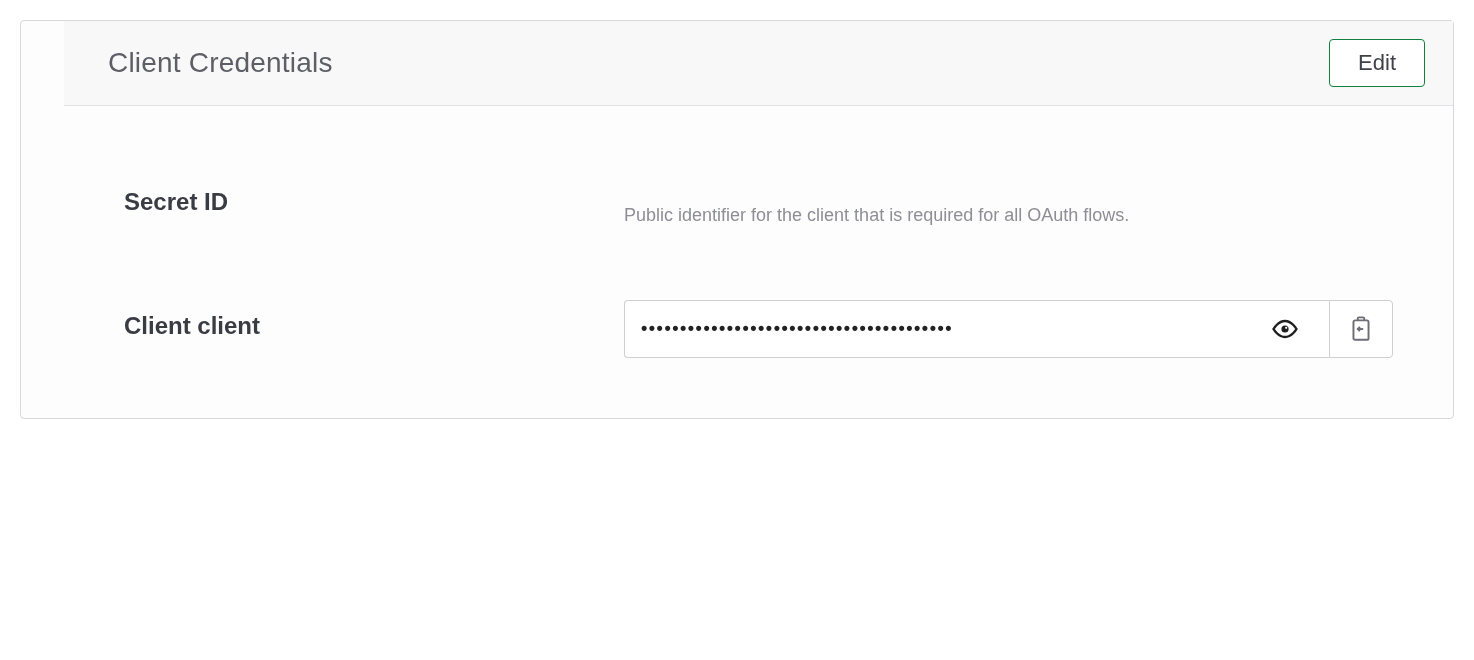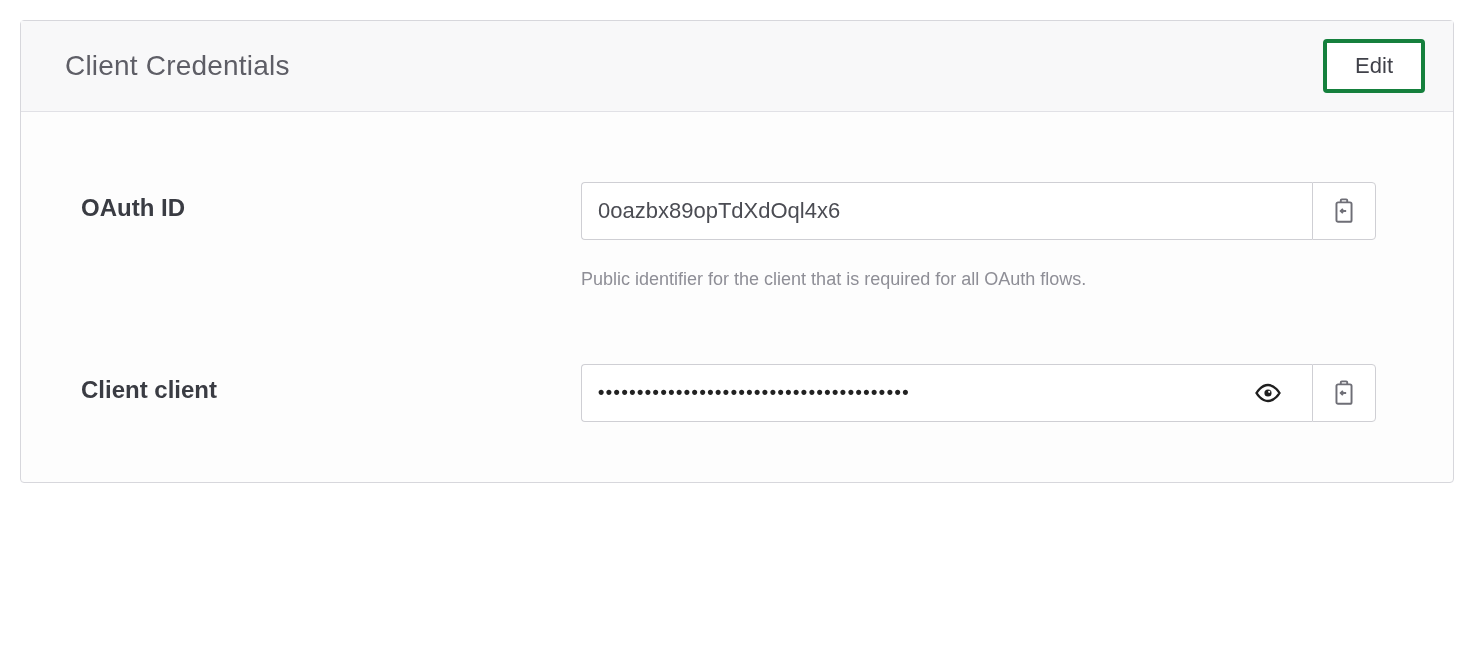--- a/index.html
+++ b/index.html
@@ -9,38 +9,39 @@
     font-family: -apple-system, BlinkMacSystemFont, "Segoe UI", Helvetica, Arial, sans-serif;
     background: #ffffff;
     color: #2f3237;
   }
   .panel {
     margin: 20px;
     width: 1434px;
     border: 1px solid #d7d7dc;
     border-radius: 4px;
     background: #fdfdfd;
+    padding-left: 43px;
   }
   .panel-header {
     display: flex;
     align-items: center;
     justify-content: space-between;
     padding: 18px 28px 18px 44px;
     border-bottom: 1px solid #e1e1e6;
     background: #f8f8f9;
   }
   .panel-title {
     font-size: 28px;
     font-weight: 400;
     color: #5e5e66;
     letter-spacing: 0.2px;
   }
   .edit-btn {
     background: #ffffff;
-    border: 4px solid #15803d;
+    border: 1px solid #15803d;
     border-radius: 4px;
     font-size: 22px;
     color: #404149;
     padding: 10px 28px;
     cursor: pointer;
   }
   .panel-body {
     padding: 70px 60px 60px 60px;
   }
   .field-row {
@@ -125,36 +126,23 @@
 
   <div class="panel-header">
     <div class="panel-title">Client Credentials</div>
     <button class="edit-btn">Edit</button>
   </div>
 
   <div class="panel-body">
 
     <div class="field-row">
       <div class="field-label-col">
-        <div class="field-label">OAuth ID</div>
+        <div class="field-label">Secret ID</div>
       </div>
       <div class="field-value-col">
-        <div class="input-group">
-          <div class="text-input">0oazbx89opTdXdOql4x6</div>
-          <div class="addon-btn">
-            <span>
-              <svg width="26" height="28" viewBox="0 0 24 26" fill="none" stroke="#6e6e76" stroke-width="1.8">
-                <rect x="5" y="5" width="14" height="18" rx="1.5"></rect>
-                <path d="M9 5 V3.2 a1 1 0 0 1 1 -1 h4 a1 1 0 0 1 1 1 V5"></path>
-                <path d="M14 13 h-5"></path>
-                <path d="M11 11 l-2 2 l2 2"></path>
-              </svg>
-            </span>
-          </div>
-        </div>
         <div class="help-text">Public identifier for the client that is required for all OAuth flows.</div>
       </div>
     </div>
 
     <div class="field-row">
       <div class="field-label-col">
         <div class="field-label">Client client</div>
       </div>
       <div class="field-value-col">
         <div class="input-group">

